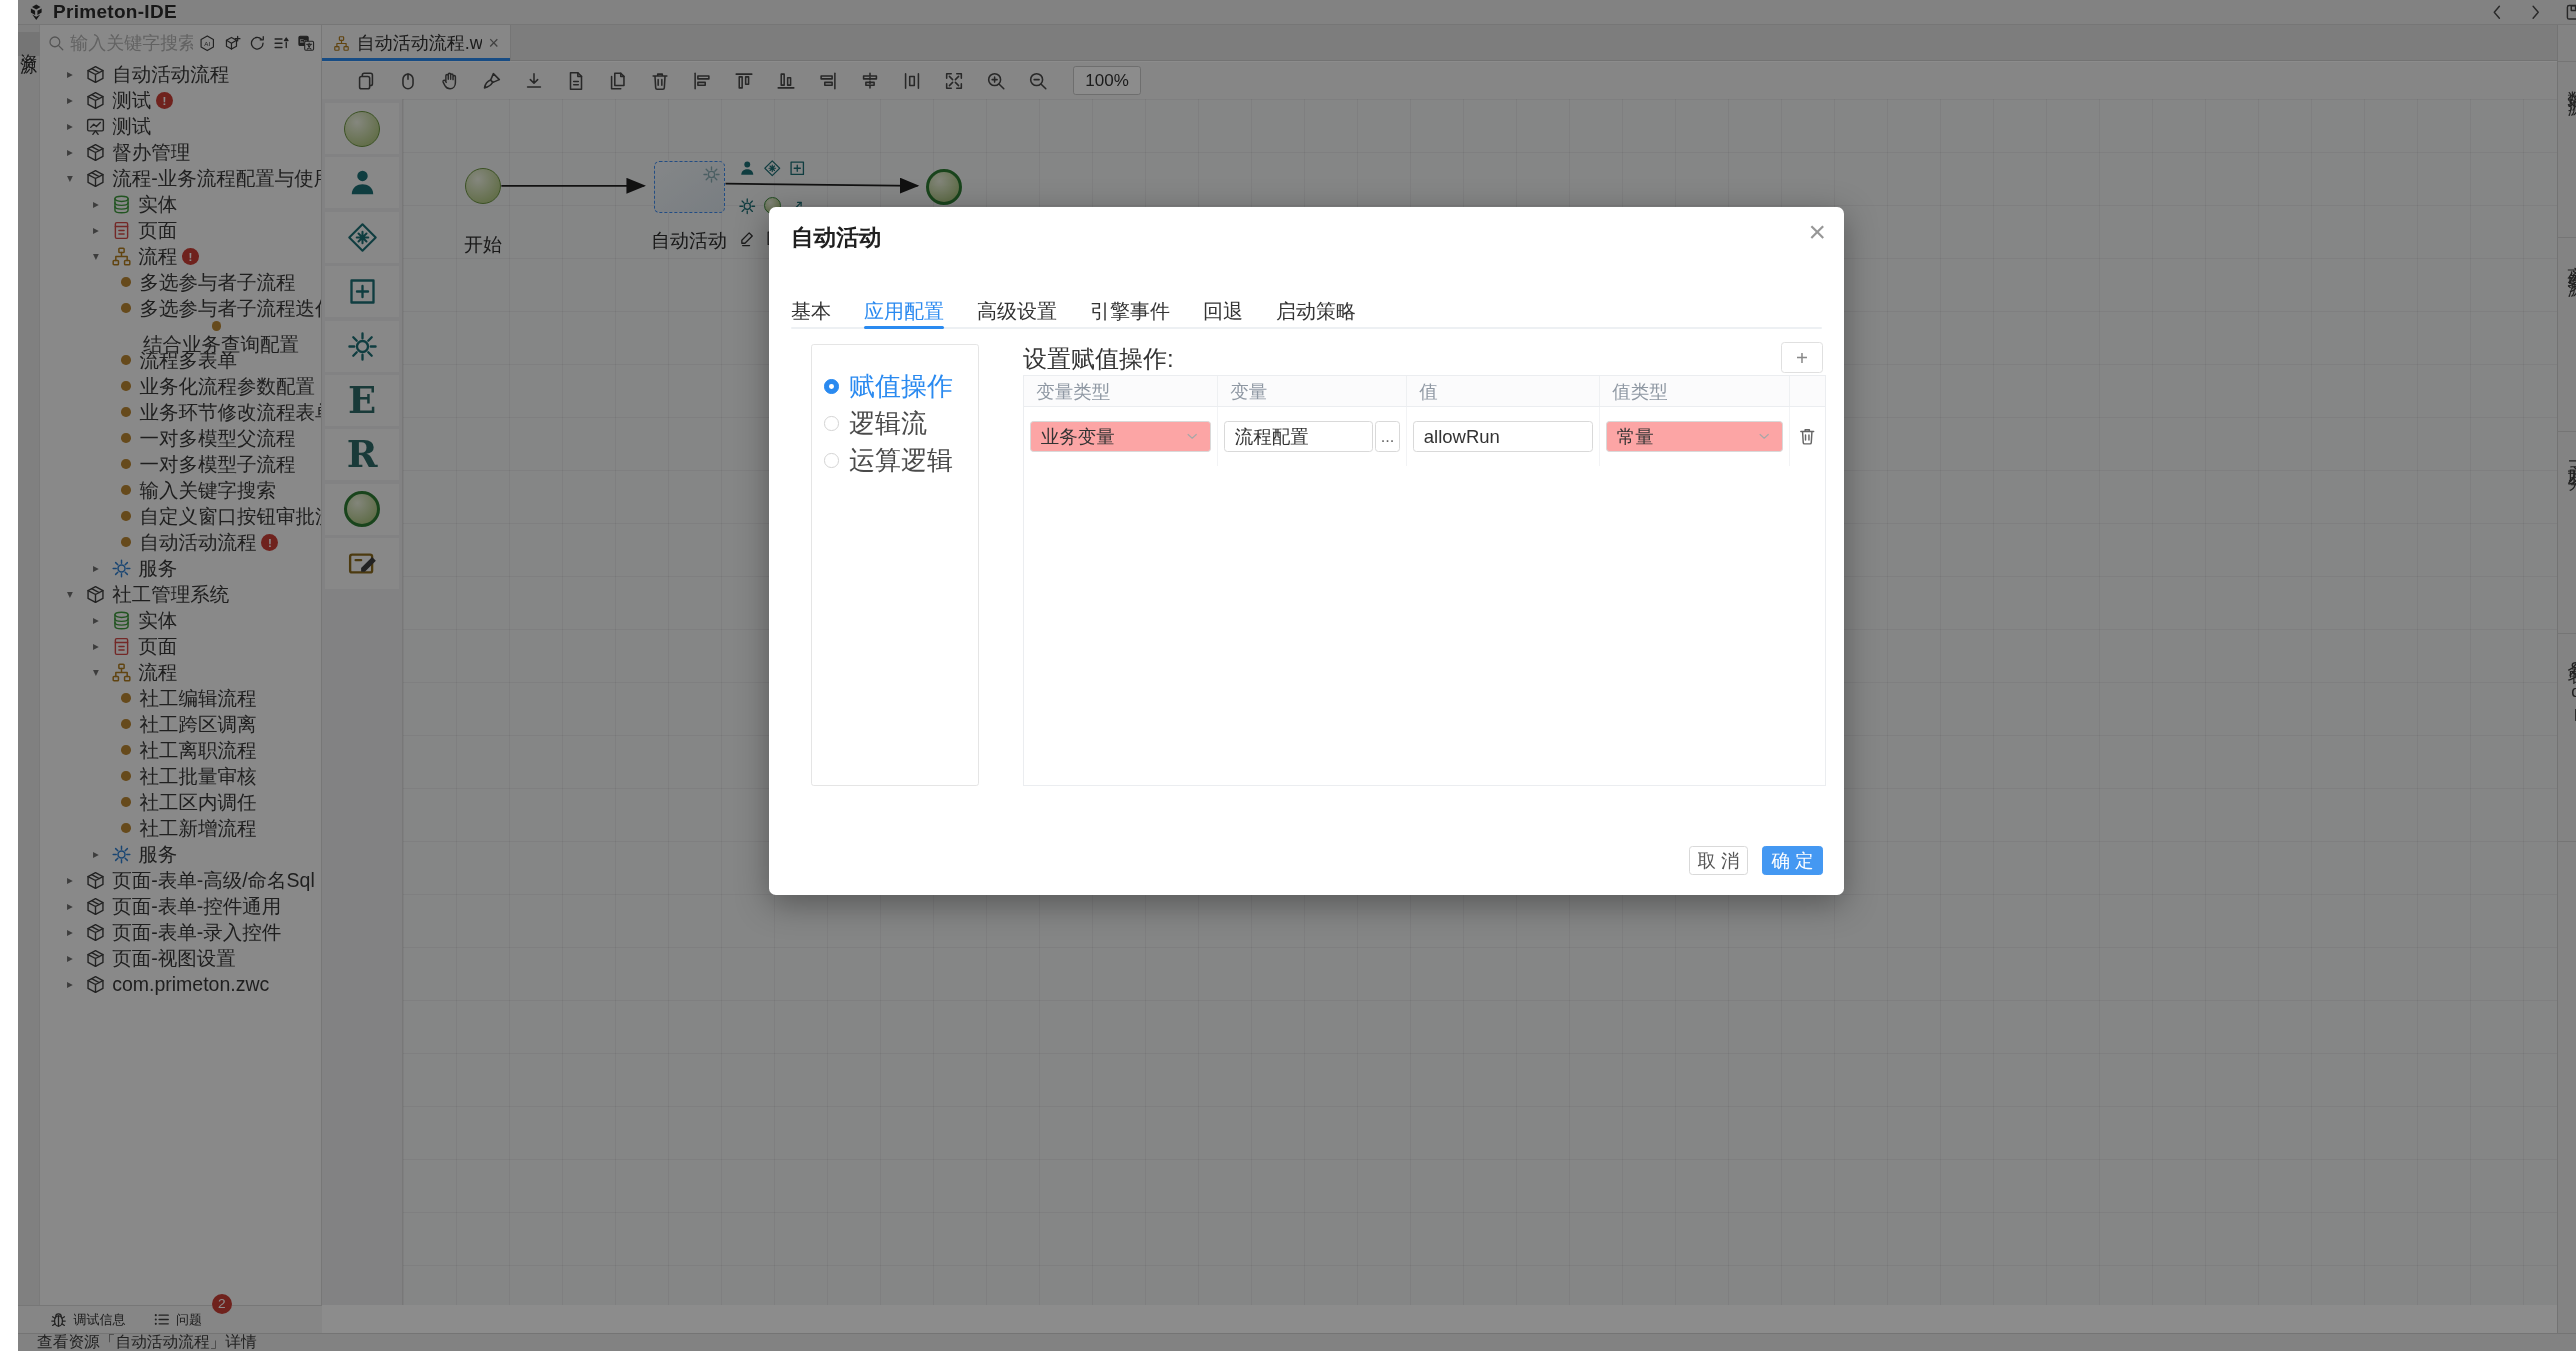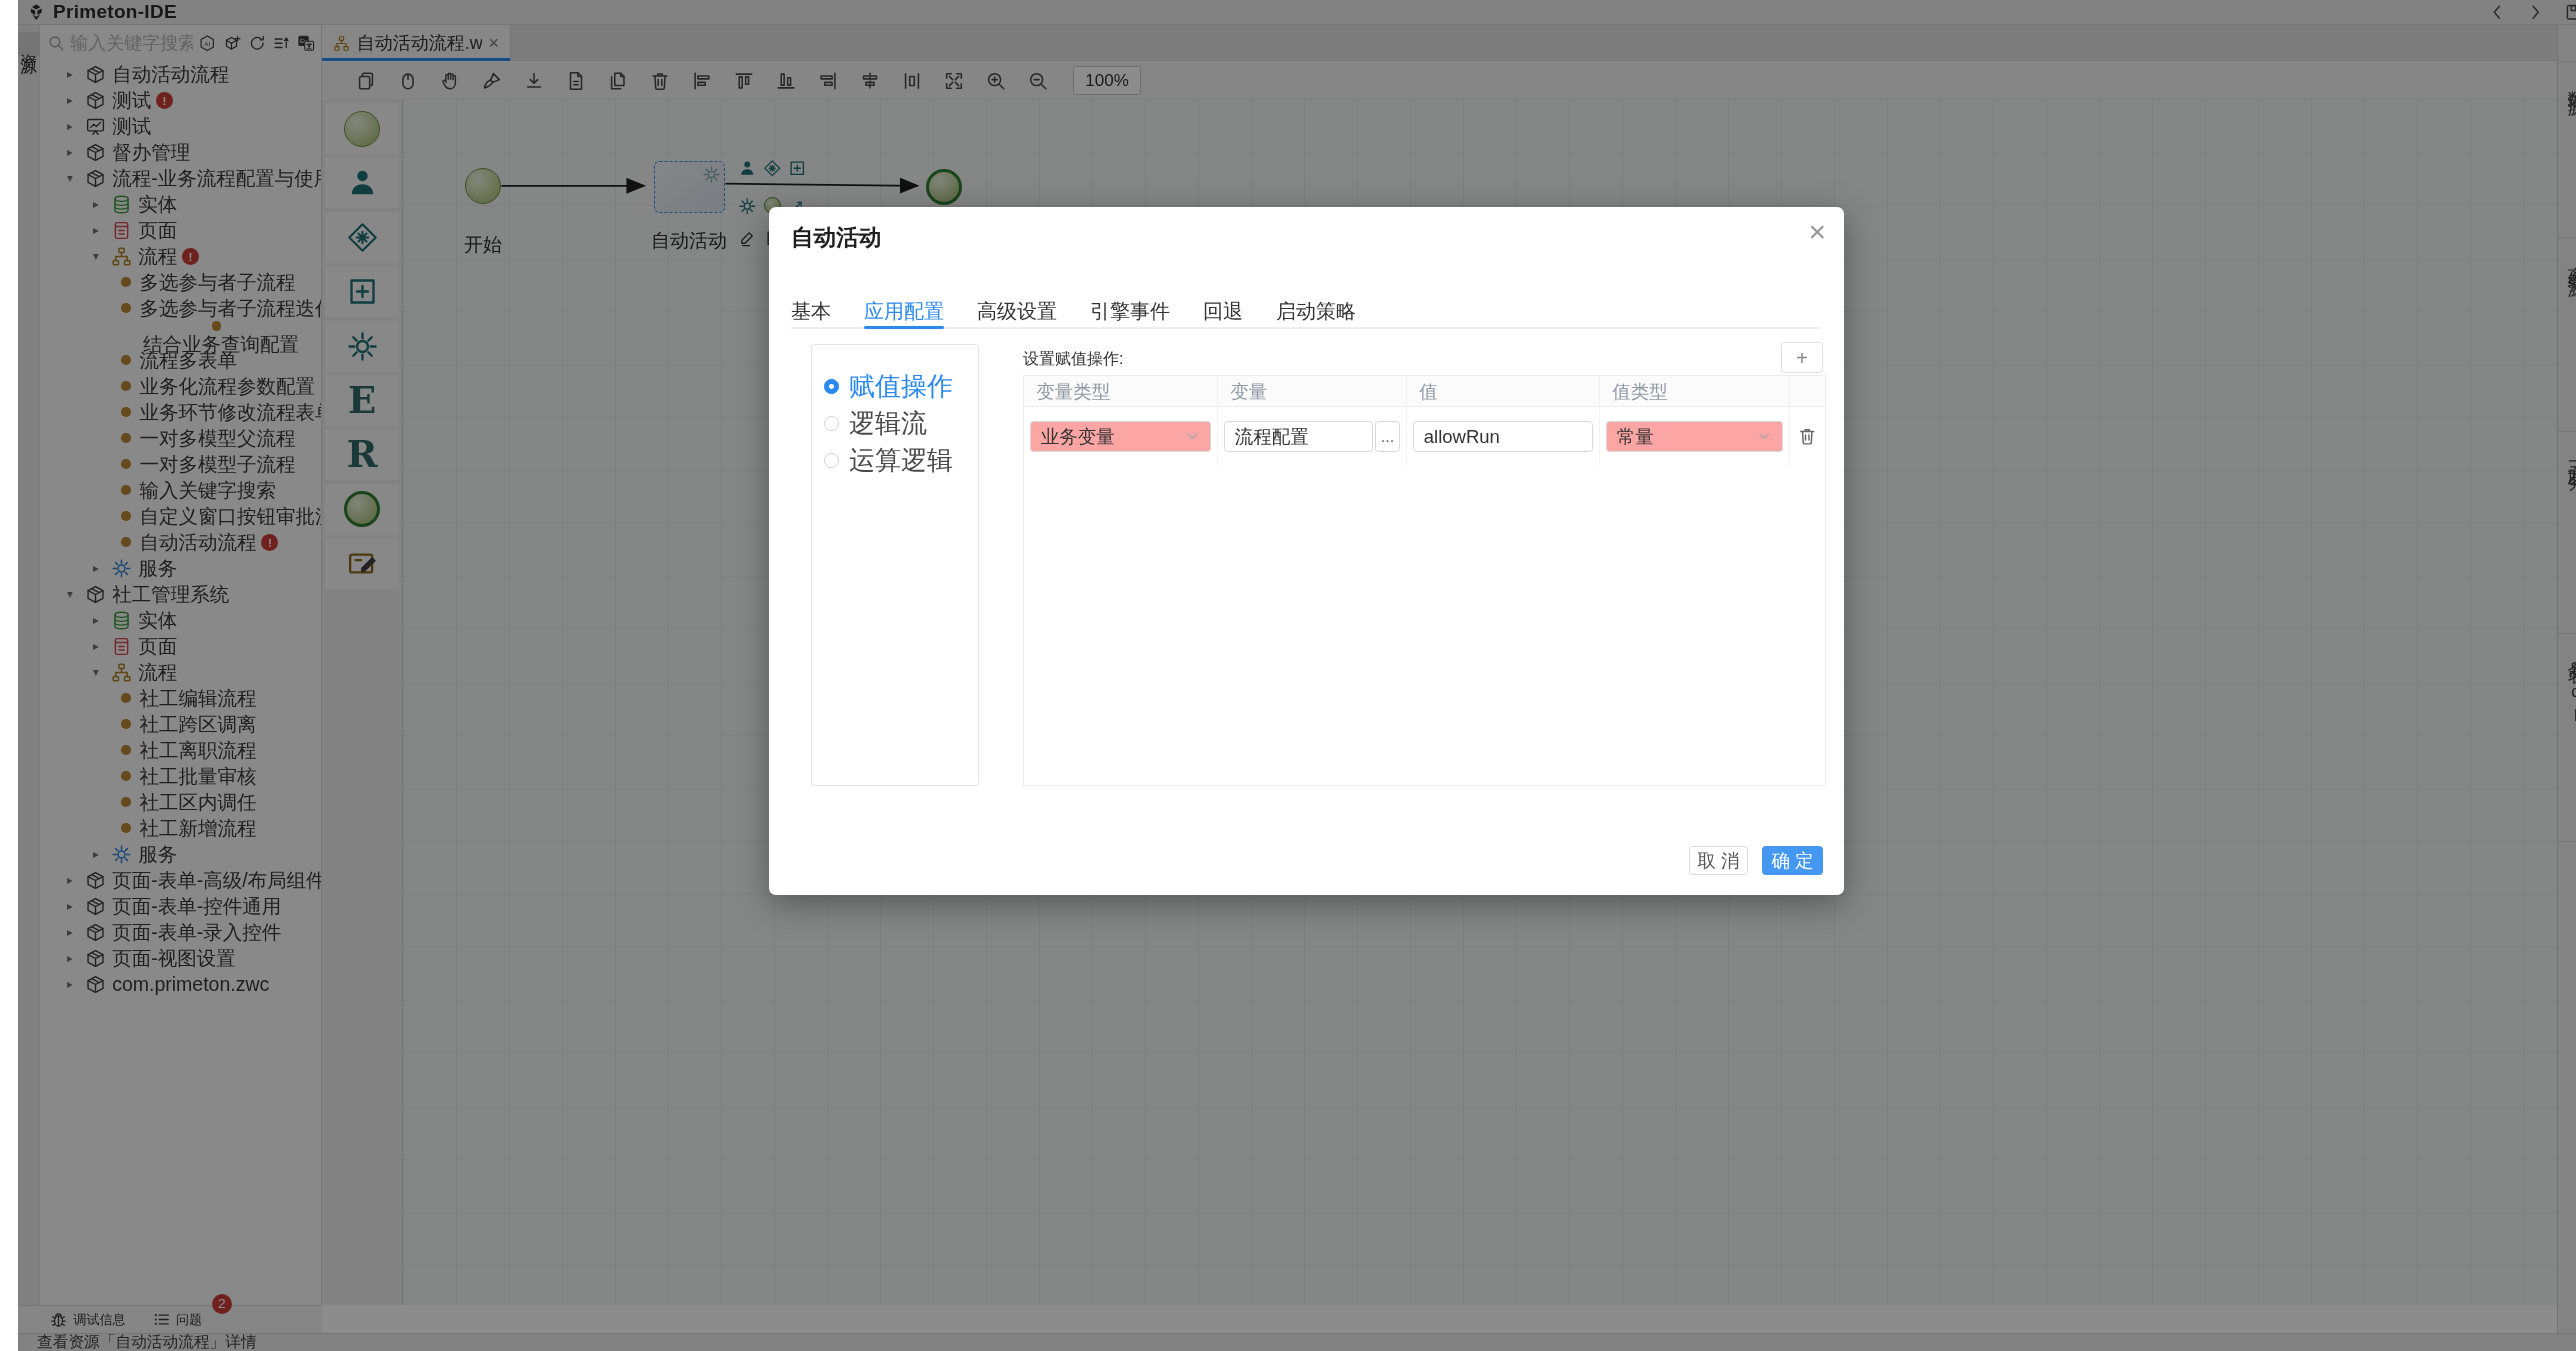--- a/index.html
+++ b/index.html
@@ -107,21 +107,21 @@
   .m-tab.active { color:var(--accent,#2a8af0); }
   .m-tab.active::after { content:""; position:absolute; left:0; right:0; bottom:-3.4px; height:3.4px; border-radius:2.1px; background:var(--accent,#2a8af0); z-index:2; }
   #m-track { position:absolute; left:22px; right:22px; top:120px; height:2.1px; background:#edf0f3; border-radius:1.4px; }
   #m-options { position:absolute; left:42px; top:137px; width:168px; height:442px; border:0.7px solid #e5e5e5; border-radius:2.7px; background:#fff; padding:23px 0 0 12.3px; }
   .m-opt { display:flex; align-items:center; height:37px; gap:10.3px; }
   .radio { width:14.4px; height:14.4px; border-radius:50%; border:1.4px solid #d4d4d4; background:#fff; flex:none; }
   .radio.on { border-color:var(--accent,#2a8af0); background:var(--accent,#2a8af0); box-shadow:inset 0 0 0 3.4px var(--accent,#2a8af0); position:relative; }
   .radio.on::after { content:""; position:absolute; left:50%; top:50%; width:4.8px; height:4.8px; margin:-2.4px 0 0 -2.4px; border-radius:50%; background:#fff; }
   .m-opt span:last-child { font-size:26px; color:#4a4a4a; }
   .m-opt.sel span:last-child { color:var(--accent,#2a8af0); }
-  #m-section-label { position:absolute; left:254px; top:137px; height:30px; line-height:30px; font-size:16px; color:#333; }
+  #m-section-label { position:absolute; left:254px; top:137px; height:30px; line-height:30px; font-size:24px; color:#333; }
   #m-add { position:absolute; left:1012px; top:135px; width:42px; height:31px; background:#fff; border:0.7px solid #e0e0e0; border-radius:3.4px; font-size:20.5px; color:#888; font-family:inherit; }
   #m-table { position:absolute; left:254px; top:168px; width:803px; height:411px; border:0.7px solid #ebedf0; background:#fff; }
   #m-headers { display:flex; height:31px; border-bottom:0.7px solid #ebedf0; background:#fbfbfc; }
   .m-th { display:flex; align-items:center; padding-left:12.3px; font-size:18.5px; color:#8f98a3; border-right:0.7px solid #eef0f2; }
   .c1 { width:194px; } .c2 { width:189px; } .c3 { width:193px; } .c4 { width:190px; } .c5 { width:35px; border-right:none !important; }
   #m-trow { display:flex; height:59px; }
   .m-cell { display:flex; align-items:center; padding:0 6.2px; border-right:0.7px solid #f2f3f5; }
   .m-select { flex:1; height:31px; border:0.7px solid #d9d9d9; border-radius:3.4px; display:flex; align-items:center; padding:0 9.6px; font-size:18.5px; color:#333; background:#fca5a5; }
   .m-select .sel-txt { flex:1; }
   .chev { width:16.4px; height:16.4px; color:#a7a7a7; flex:none; }
@@ -438,21 +438,21 @@
           <span class="tree-label">服务</span>
         </div>
         <div class="tree-row" style="padding-left: 27px;">
           <span class="tw">▸</span>
           <span class="icon tree-ic ic-package">
             <svg viewBox="0 0 24 24" fill="none" stroke="currentColor" stroke-width="1.6" stroke-linecap="round" stroke-linejoin="round">
               <path d="M12 3 20.5 7.5v9L12 21 3.5 16.5v-9Z"></path>
               <path d="M3.5 7.5 12 12l8.5-4.5M12 12v9M7.6 5.4l8.6 4.5"></path>
             </svg>
           </span>
-          <span class="tree-label">页面-表单-高级/布局组件</span>
+          <span class="tree-label">页面-表单-高级/命名Sql</span>
         </div>
         <div class="tree-row" style="padding-left: 27px;">
           <span class="tw">▸</span>
           <span class="icon tree-ic ic-package">
             <svg viewBox="0 0 24 24" fill="none" stroke="currentColor" stroke-width="1.6" stroke-linecap="round" stroke-linejoin="round">
               <path d="M12 3 20.5 7.5v9L12 21 3.5 16.5v-9Z"></path>
               <path d="M3.5 7.5 12 12l8.5-4.5M12 12v9M7.6 5.4l8.6 4.5"></path>
             </svg>
           </span>
           <span class="tree-label">页面-表单-控件通用</span>

